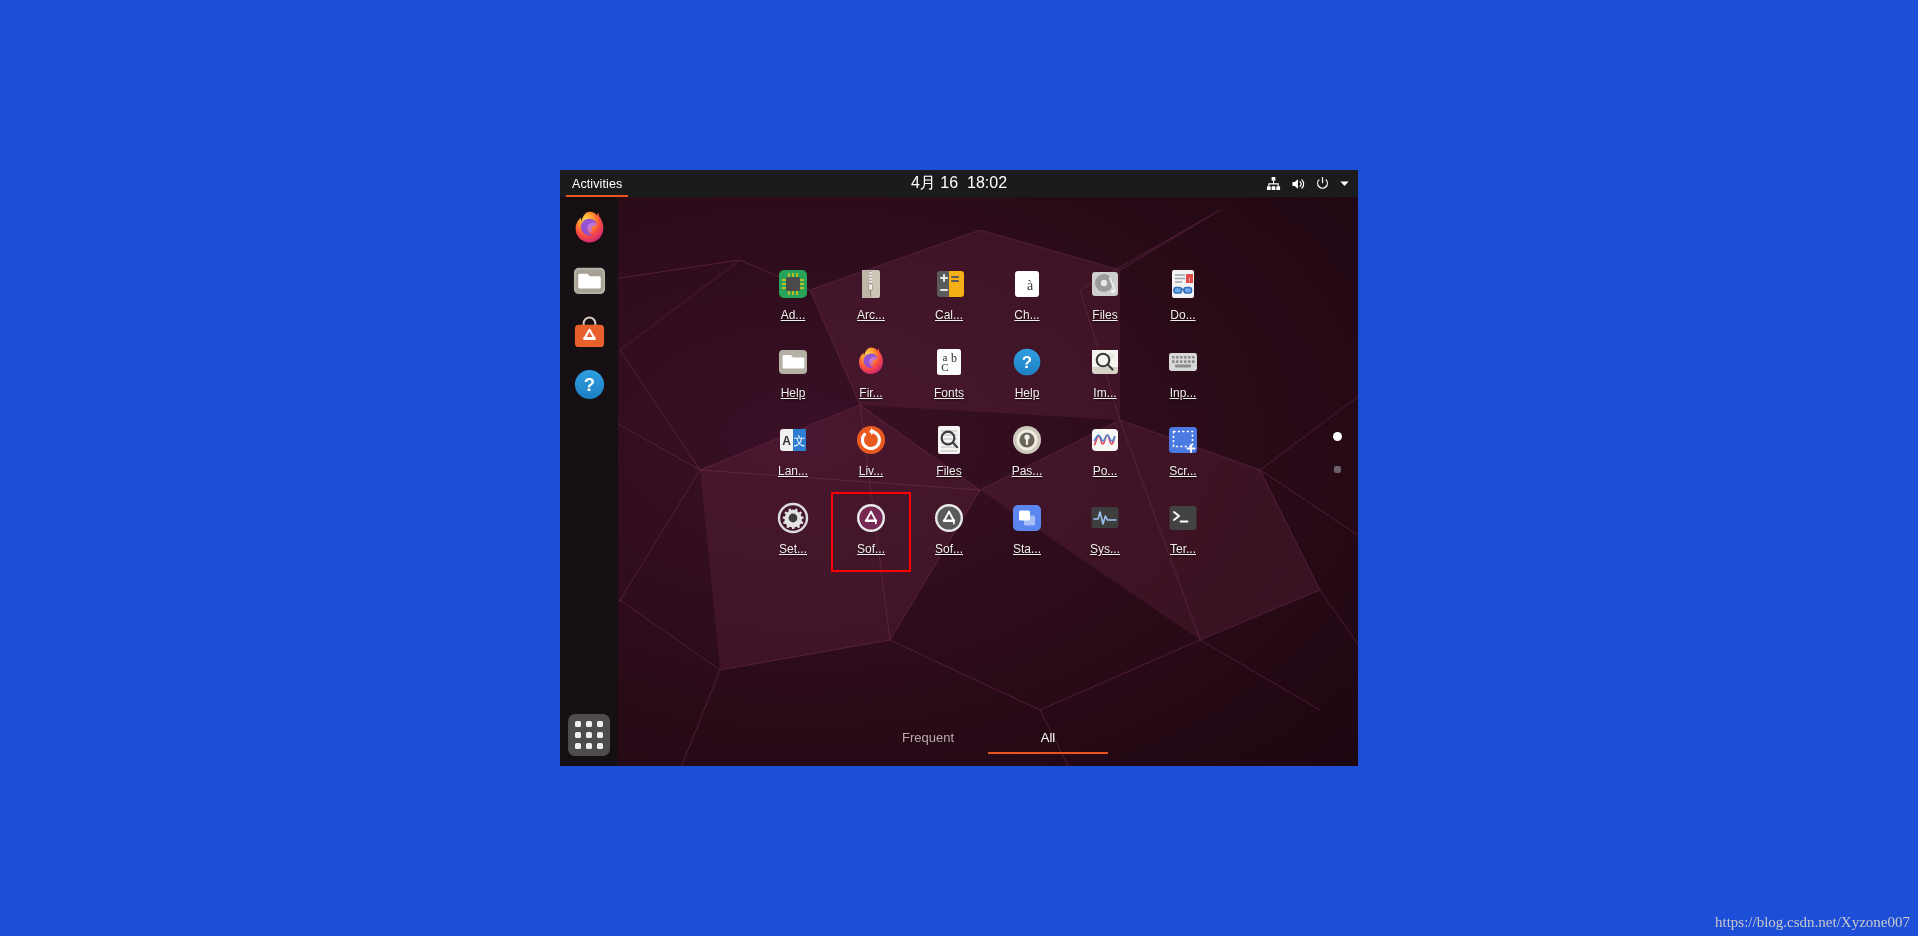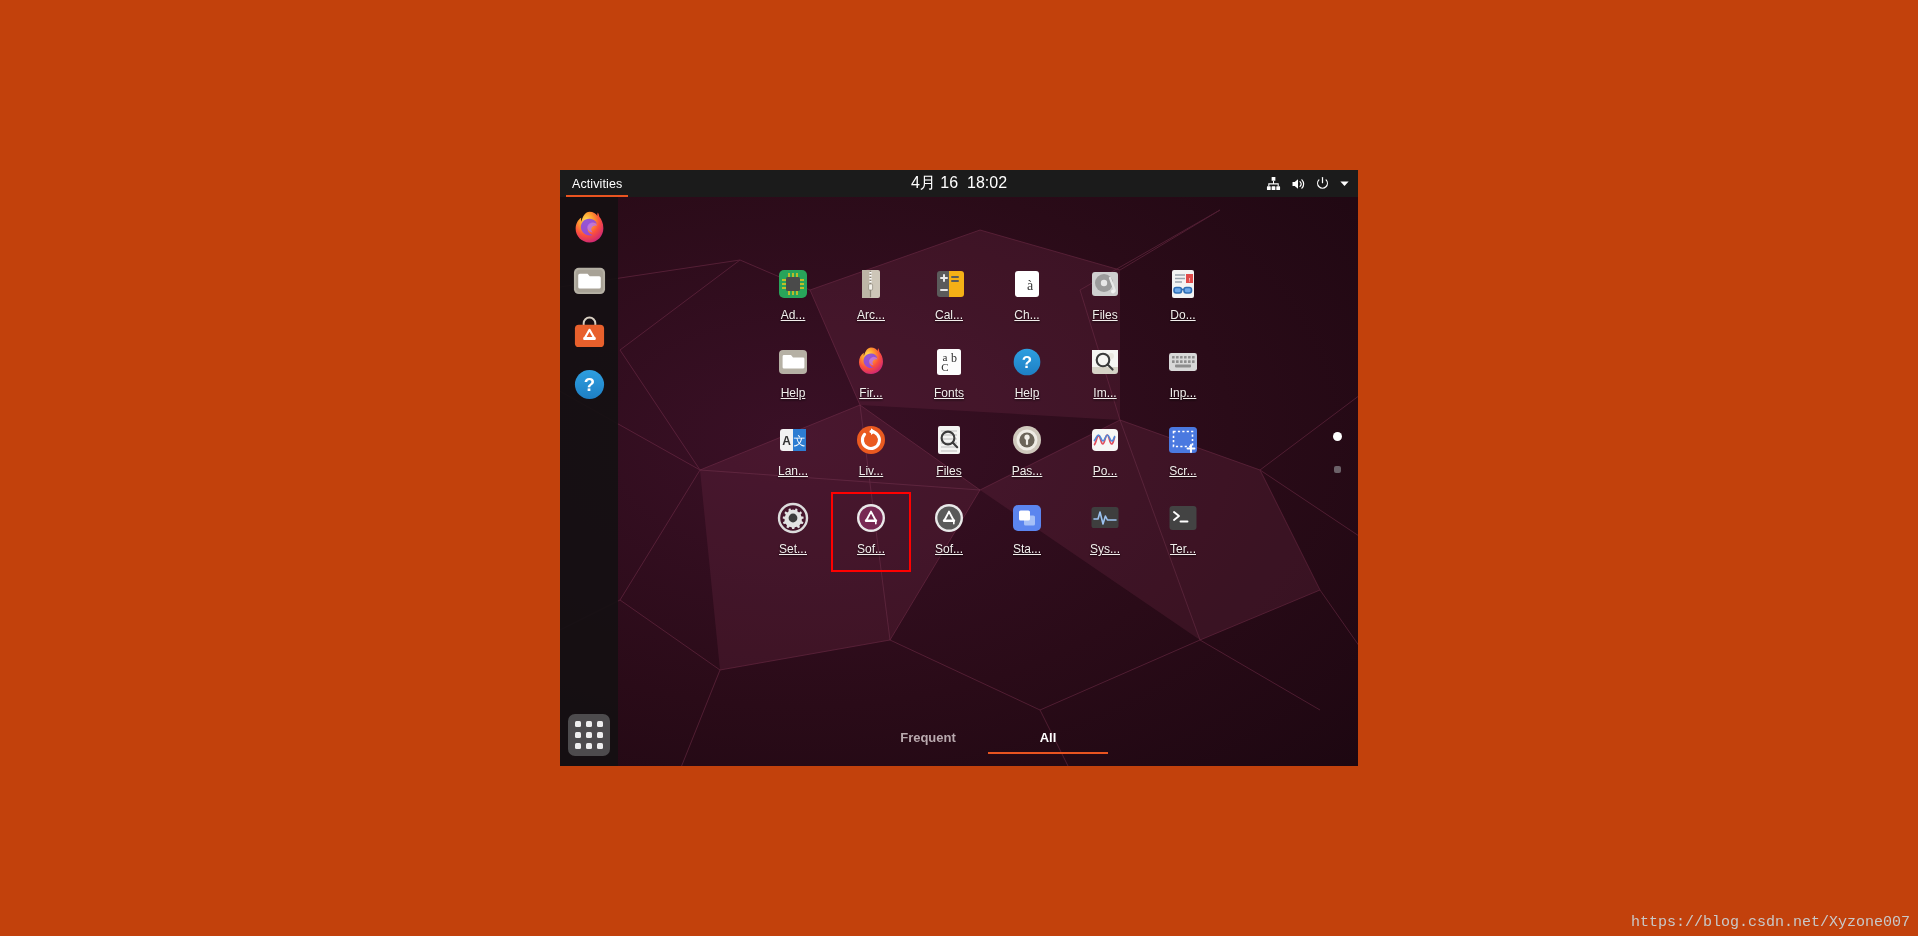--- a/index.html
+++ b/index.html
@@ -9,21 +9,21 @@
     width: 1918px;
     height: 936px;
     overflow: hidden;
     font-family: "Liberation Sans", sans-serif;
   }
 
   #screen {
     position: relative;
     width: 1918px;
     height: 936px;
-    background: #c2410c;
+    background: #1d4ed8;
   }
 
   
   #desktop {
     position: absolute;
     left: 560px;
     top: 170px;
     width: 798px;
     height: 596px;
     overflow: hidden;
@@ -233,38 +233,37 @@
     gap: 0px;
   }
   .tab {
     position: relative;
     padding: 4px 10px 9px;
     min-width: 100px;
     text-align: center;
     font-size: 13px;
     color: #b9a9ae;
     cursor: pointer;
-    font-weight: bold;
   }
   .tab.active { color: #ffffff; }
   .tab.active .tbar {
     position: absolute;
     left: 0; right: 0; bottom: 0;
     height: 2px;
     background: #e95420;
   }
 
   
   #watermark {
     position: absolute;
     right: 8px;
     bottom: 5px;
     color: #c9c9c9;
     font-size: 15px;
-    font-family: Liberation Mono, monospace;
+    font-family: Liberation Serif, serif;
     z-index: 50;
   }
 </style>
 </head>
 <body>
 
 <div id="screen">
 
   <div id="desktop">
 

